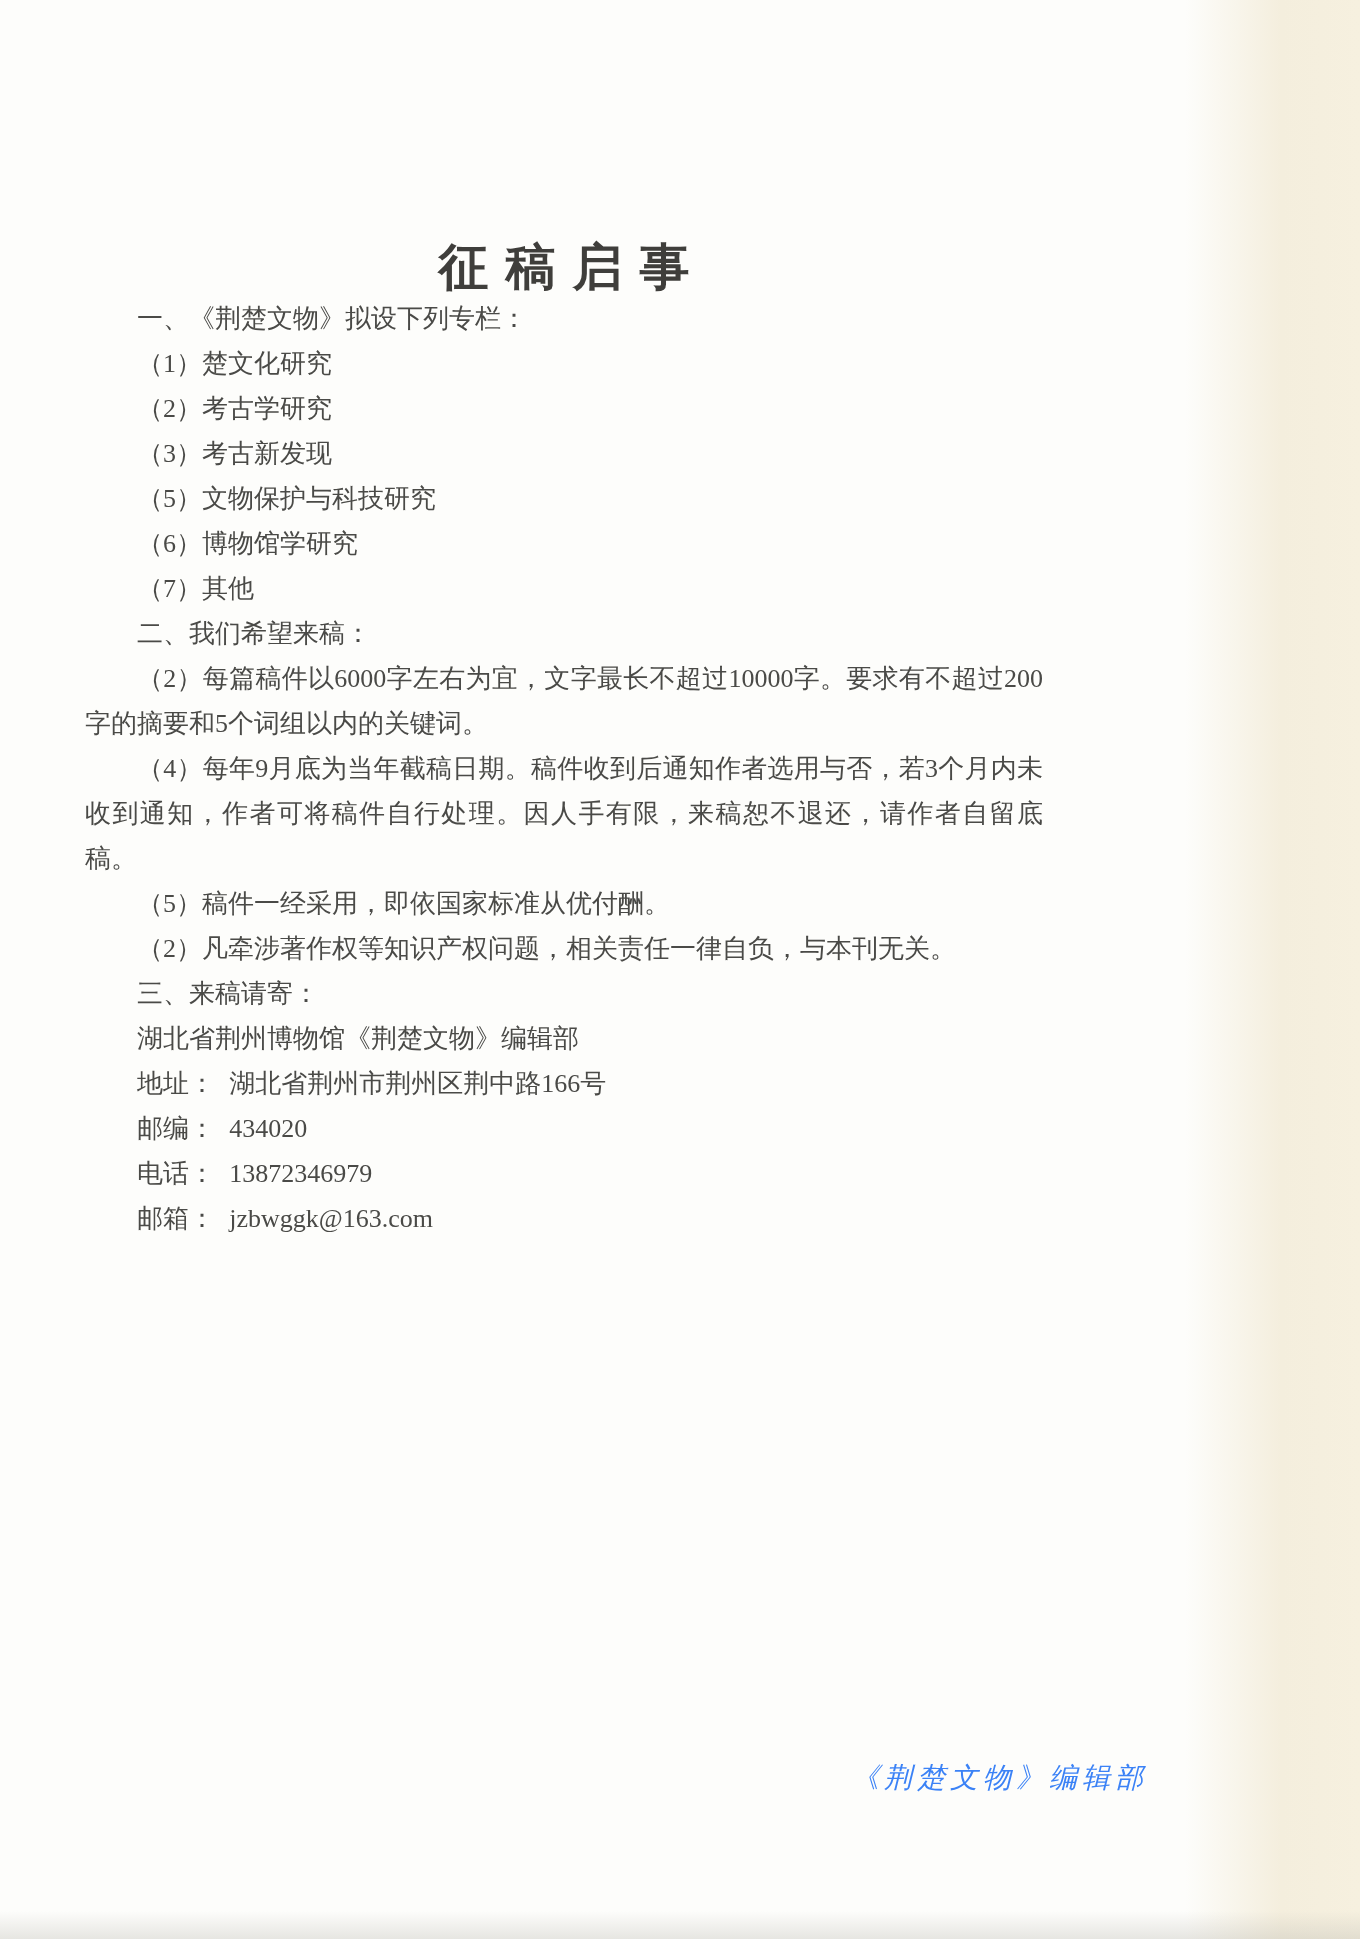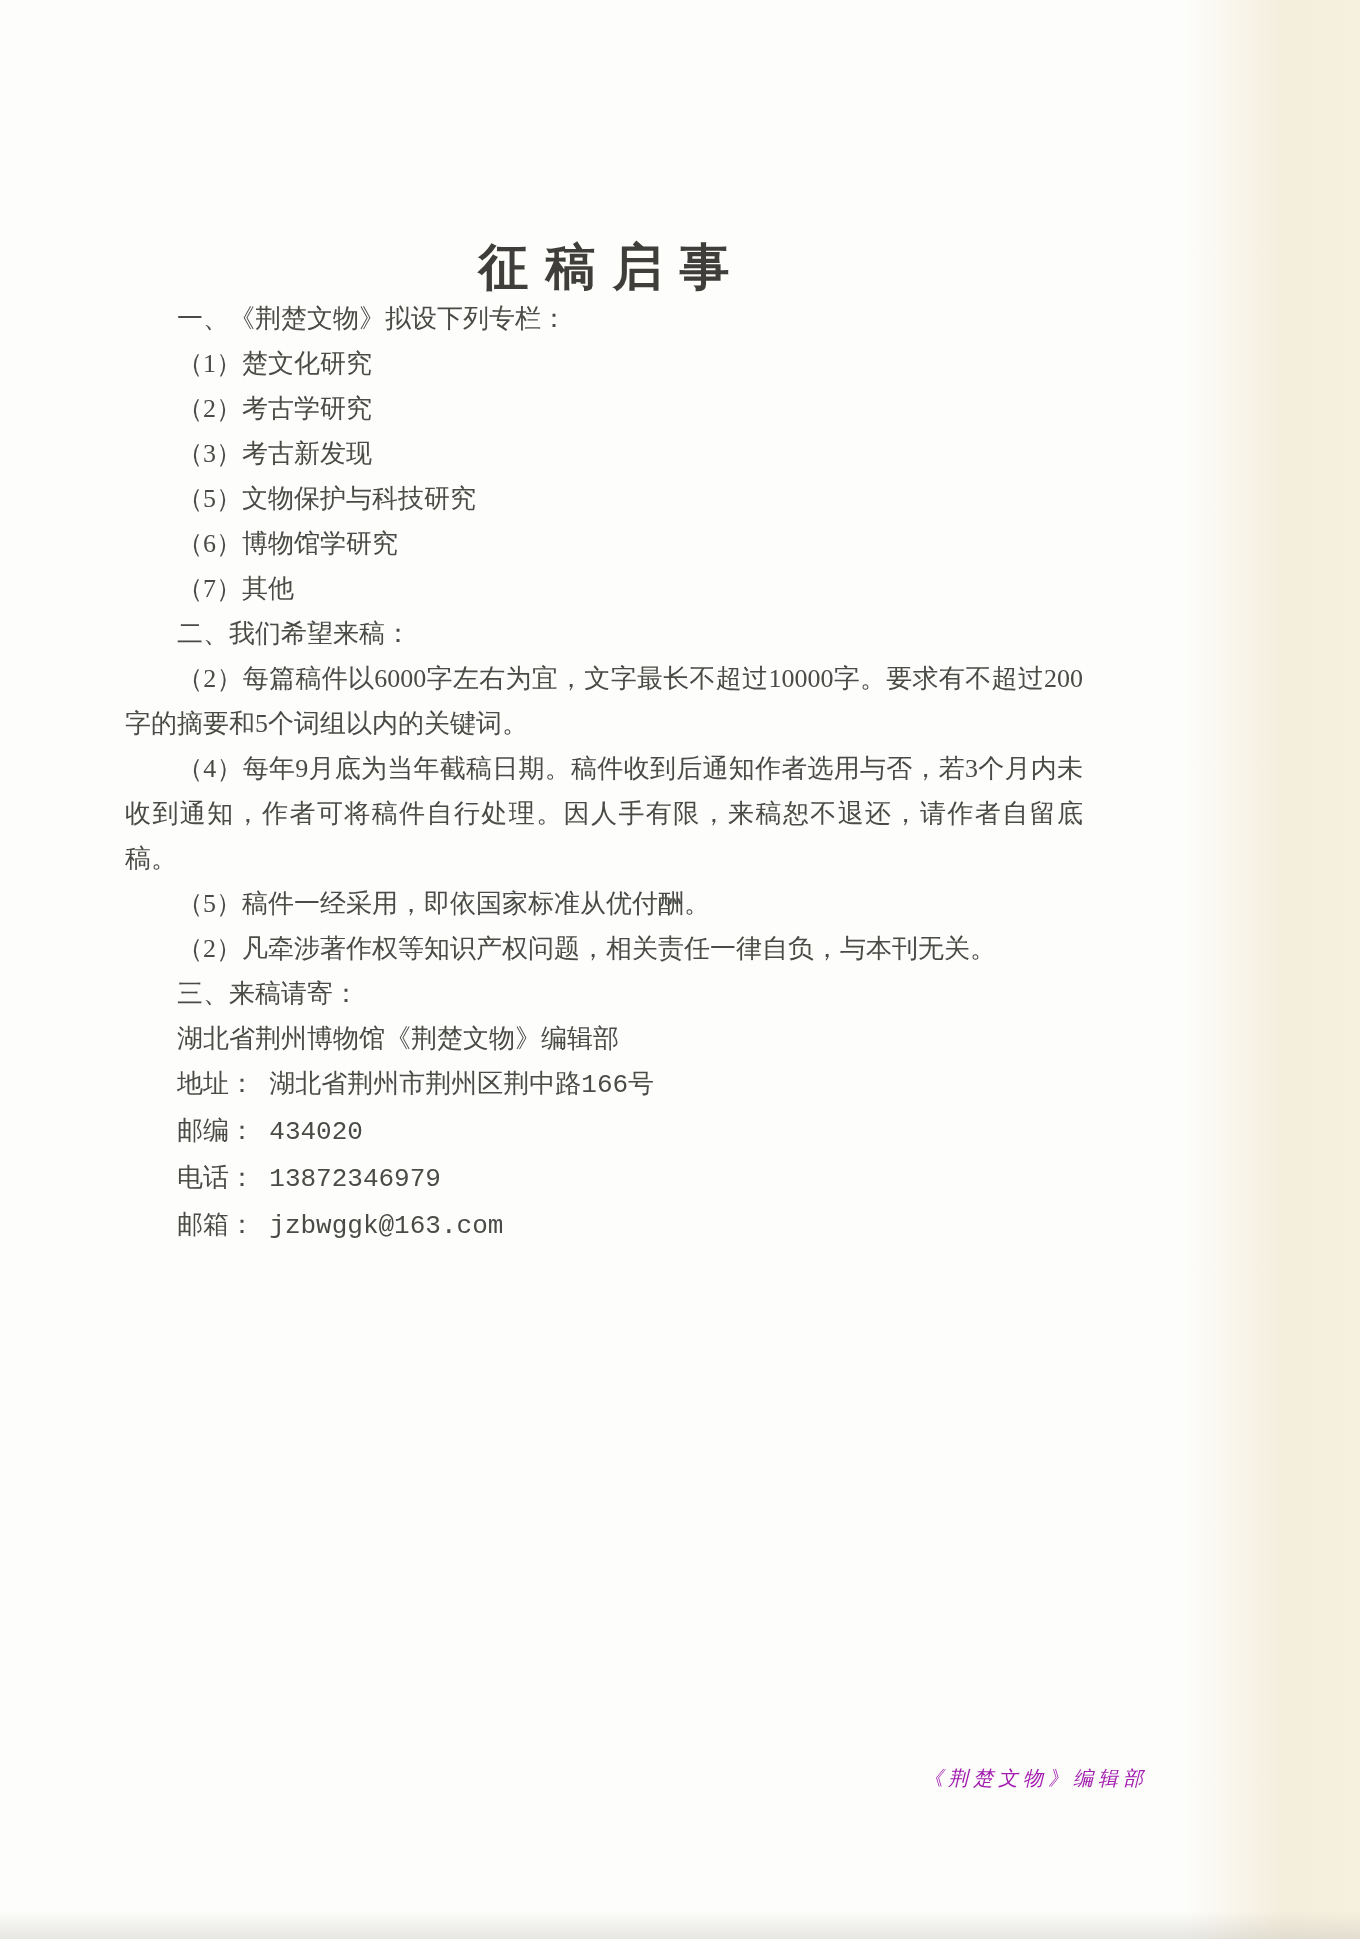--- a/index.html
+++ b/index.html
@@ -21,21 +21,20 @@
   .scan-bottom {
     position: absolute; bottom: 0; left: 0;
     width: 100%; height: 28px;
     background: linear-gradient(to bottom, rgba(198,196,188,0) 0%, rgba(188,186,178,0.35) 100%);
     pointer-events: none;
   }
   .content {
     position: absolute; left: 85px; top: 0;
     width: 958px;
     color: #4a4a47;
-    margin-left: 40px;
   }
   .title {
     margin: 0;
     padding-top: 238px;
     text-align: center;
     font-size: 50px;
     line-height: 58px;
     font-weight: 600;
     letter-spacing: 17px;
     text-indent: 17px; 
@@ -43,29 +42,29 @@
   }
   .para {
     margin: 0;
     font-size: 26px;
     line-height: 45px;
     text-align: justify;
     text-indent: 2em;
     color: #4a4a47;
   }
   .intro { margin-top: 78px; }
-  .contact-value { margin-left: 0.55em; font-family: Liberation Mono, monospace; }
+  .contact-value { margin-left: 0.55em; }
   .signature {
     position: absolute;
     top: 1758px;
     right: 212px;
-    font-size: 20px;
+    font-size: 28px;
     line-height: 40px;
     letter-spacing: 5px;
-    color: #a21caf;
+    color: #3b82f6;
     font-style: italic;
     font-family: "Liberation Serif", "DejaVu Serif", serif;
     margin-left: 45px;
   }
 </style>
 </head>
 <body>
 
 <div class="page">
   <div class="scan-right"></div>

